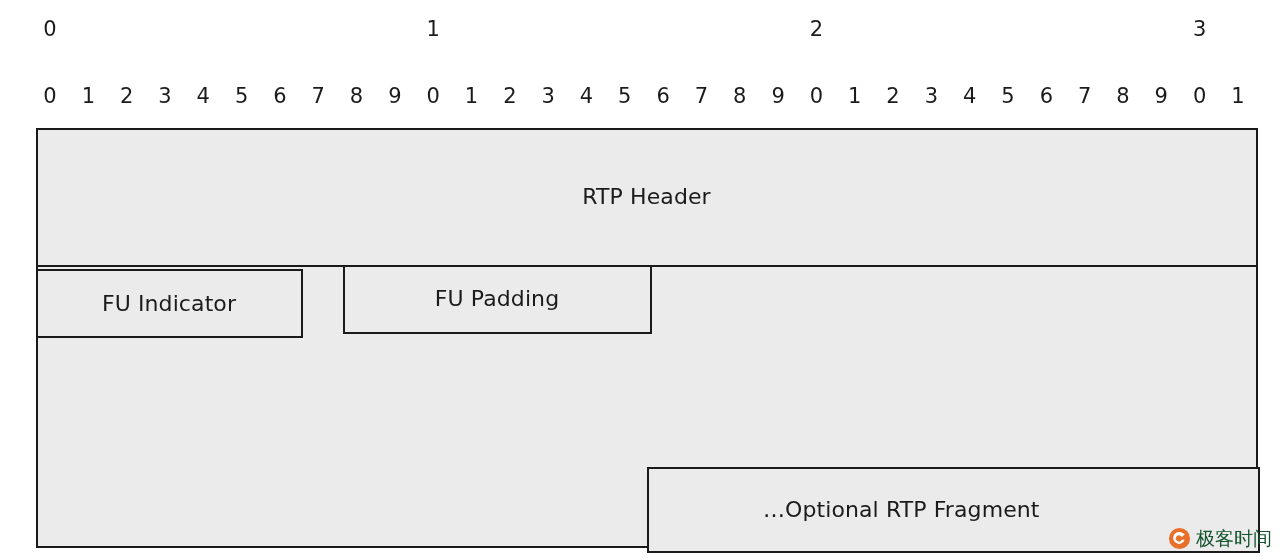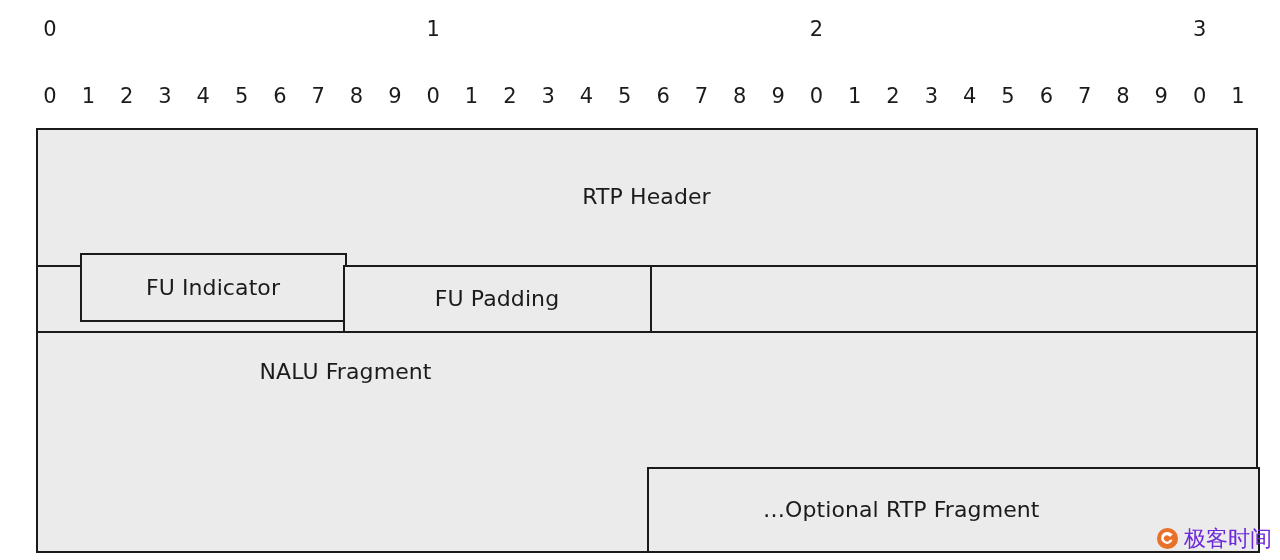--- a/index.html
+++ b/index.html
@@ -77,24 +77,23 @@
   #field-rtp-header {
     left: -2.5px;
     top: -2.5px;
     width: 1222px;
     height: 139px;
   }
 
   
   #field-fu-indicator {
     left: -2.5px;
-    top: 123px;
+    top: 139px;
     width: 267px;
     height: 69px;
-    margin-left: 44px;
   }
   
   #field-fu-header {
     left: 304.5px;
     top: 134.5px;
     width: 309px;
     height: 69px;
   }
 
   
@@ -134,23 +133,23 @@
     align-items: center;
     gap: 5px;
     user-select: none;
   }
   #watermark-logo {
     width: 23px;
     height: 23px;
     display: block;
   }
   #watermark-text {
-    font-size: 22px;
+    font-size: 19px;
     line-height: 19px;
-    color: #6d28d9;
+    color: #14532d;
     font-family: Liberation Sans, sans-serif;
     white-space: pre;
   }
 </style>
 </head>
 <body>
 
 <div id="page">
 
   <div class="ruler-group-row">
@@ -202,23 +201,20 @@
     </div>
 
     <div class="field" id="field-fu-indicator">
       <span class="field-label">FU Indicator</span>
     </div>
 
     <div class="field" id="field-fu-header">
       <span class="field-label">FU Padding</span>
     </div>
 
-    <div class="field" id="field-nalu-fragment">
-      <span class="field-label">NALU Fragment</span>
-    </div>
 
     <div class="field" id="field-rtp-padding">
       <span class="field-label">…Optional RTP Fragment</span>
     </div>
 
   </div>
 
   <div id="watermark">
     <svg id="watermark-logo" viewBox="0 0 24 24">
       <circle cx="12" cy="12" r="11" fill="#e8702a"></circle>

